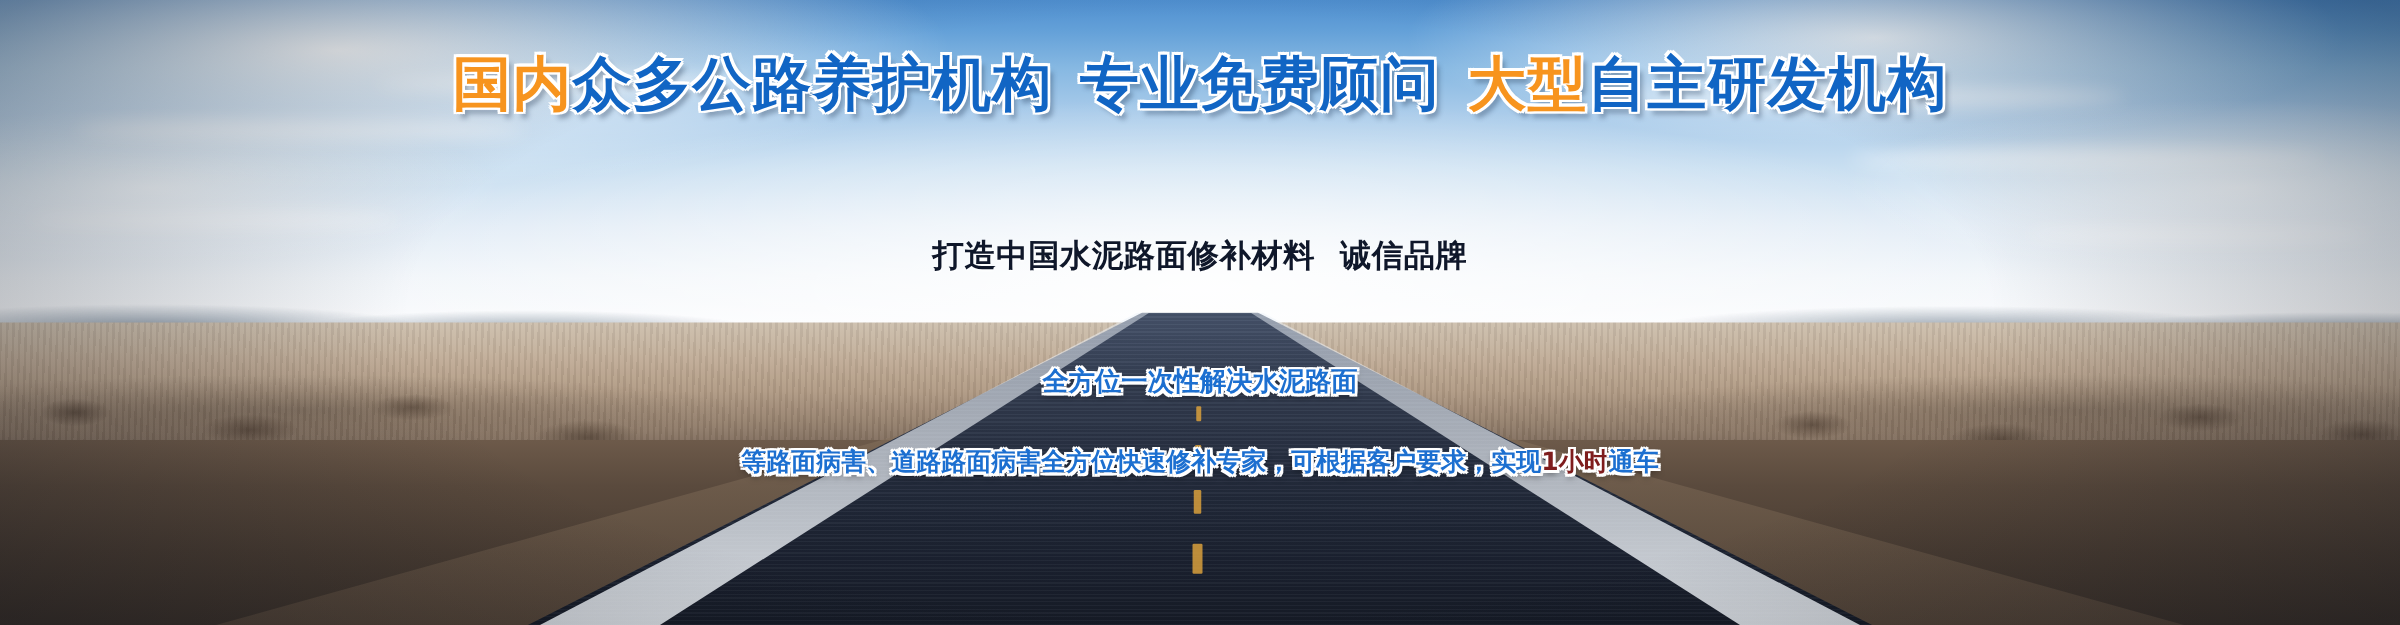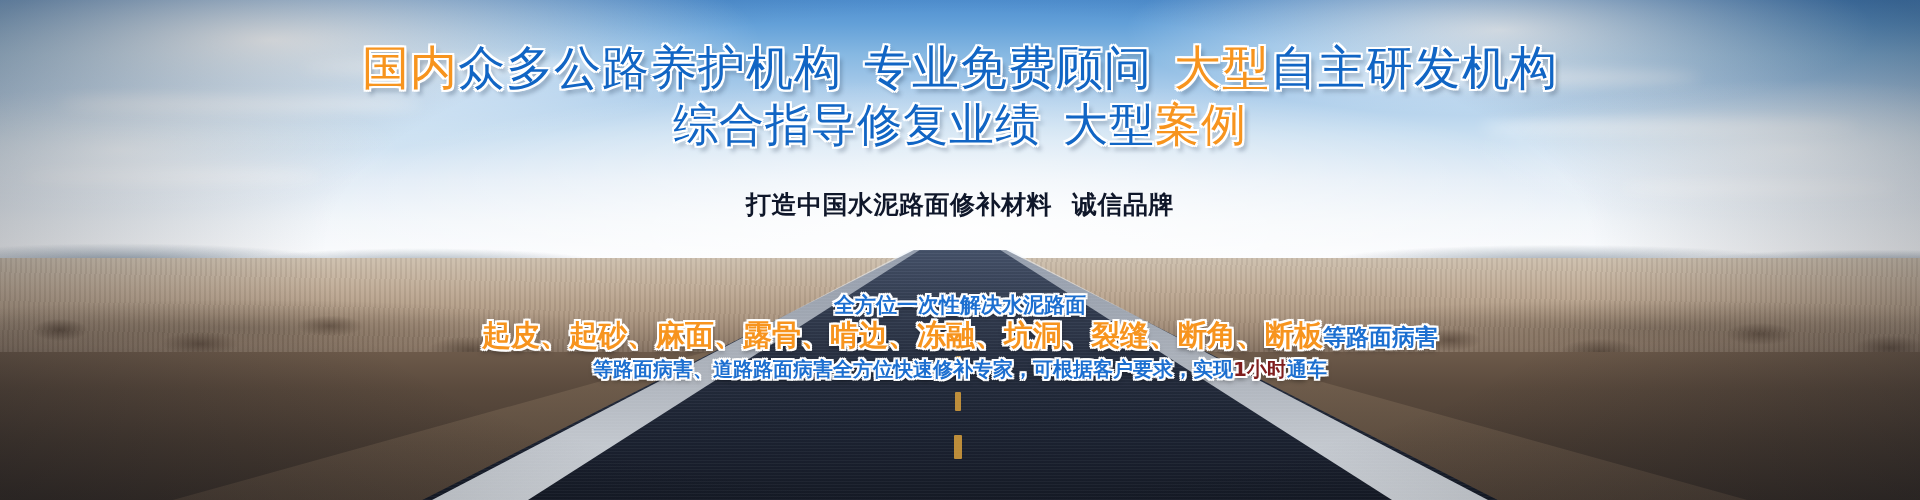--- a/index.html
+++ b/index.html
@@ -93,21 +93,21 @@
     clip-path:polygon(52.4% 0%, 53.5% 0%, 91% 100%, 78% 100%);
     background:linear-gradient(to bottom,rgba(150,128,105,.55),rgba(90,74,60,.7));
   }
   .vignette{
     position:absolute;inset:0;pointer-events:none;
     background:radial-gradient(ellipse 1150px 430px at 960px 250px, rgba(0,0,0,0) 55%, rgba(10,14,22,.35) 100%);
   }
   
   .layer{position:absolute;left:0;width:1920px;text-align:center;}
   .hl{
-    font-weight:normal;letter-spacing:1px;white-space:nowrap;
+    font-weight:bold;letter-spacing:1px;white-space:nowrap;
     font-family:"DejaVu Sans","Liberation Sans",sans-serif;
   }
   .hl1{top:42px;font-size:47px;line-height:52px;}
   .hl2{top:100px;font-size:45px;line-height:50px;}
   .blue{color:#1165c4;text-shadow:
       -2px -2px 0 #fff, 2px -2px 0 #fff, -2px 2px 0 #fff, 2px 2px 0 #fff,
       0 -2px 0 #fff, 0 2px 0 #fff, -2px 0 0 #fff, 2px 0 0 #fff,
       4px 5px 4px rgba(20,40,70,.35);}
   .orange{color:#f7941e;text-shadow:
       -2px -2px 0 #fff, 2px -2px 0 #fff, -2px 2px 0 #fff, 2px 2px 0 #fff,
@@ -187,33 +187,27 @@
   <div class="dash" style="left:956px;top:356px;width:5px;height:15px;"></div>
   <div class="dash" style="left:955px;top:392px;width:6px;height:19px;"></div>
   <div class="dash" style="left:954px;top:435px;width:8px;height:24px;"></div>
 
   <div class="vignette"></div>
 
   <div class="layer hl hl1">
     <span class="orange">国内</span><span class="blue">众多公路养护机构</span><span class="gap"></span><span class="blue">专业</span><span class="blue">免费顾问</span><span class="gap"></span><span class="orange">大型</span><span class="blue">自主研发机构</span>
   </div>
 
-  <div class="layer hl hl2">
-    <span class="blue">综合指导修复业绩</span><span class="gap"></span><span class="blue">大型</span><span class="orange">案例</span>
-  </div>
 
   <div class="layer sub sub1">
     <span>打造中国水泥路面修补材料</span><span class="gap"></span><span>诚信品牌</span>
   </div>
 
   <div class="layer bt bt1">
     <span class="out-w">全方位一次性解决水泥路面</span>
   </div>
 
-  <div class="layer bt bt2">
-    <span class="out-o">起皮、起砂、麻面、露骨、啃边、冻融、坑洞、裂缝、断角、断板</span><span class="out-w" style="font-size:23px;">等路面病害</span>
-  </div>
 
   <div class="layer bt bt3">
     <span class="out-w">等路面病害、道路路面病害全方位快速修补专家，可根据客户要求，实现</span><span class="out-r">1小时</span><span class="out-w">通车</span>
   </div>
 
 </div>
 
 </body></html>

